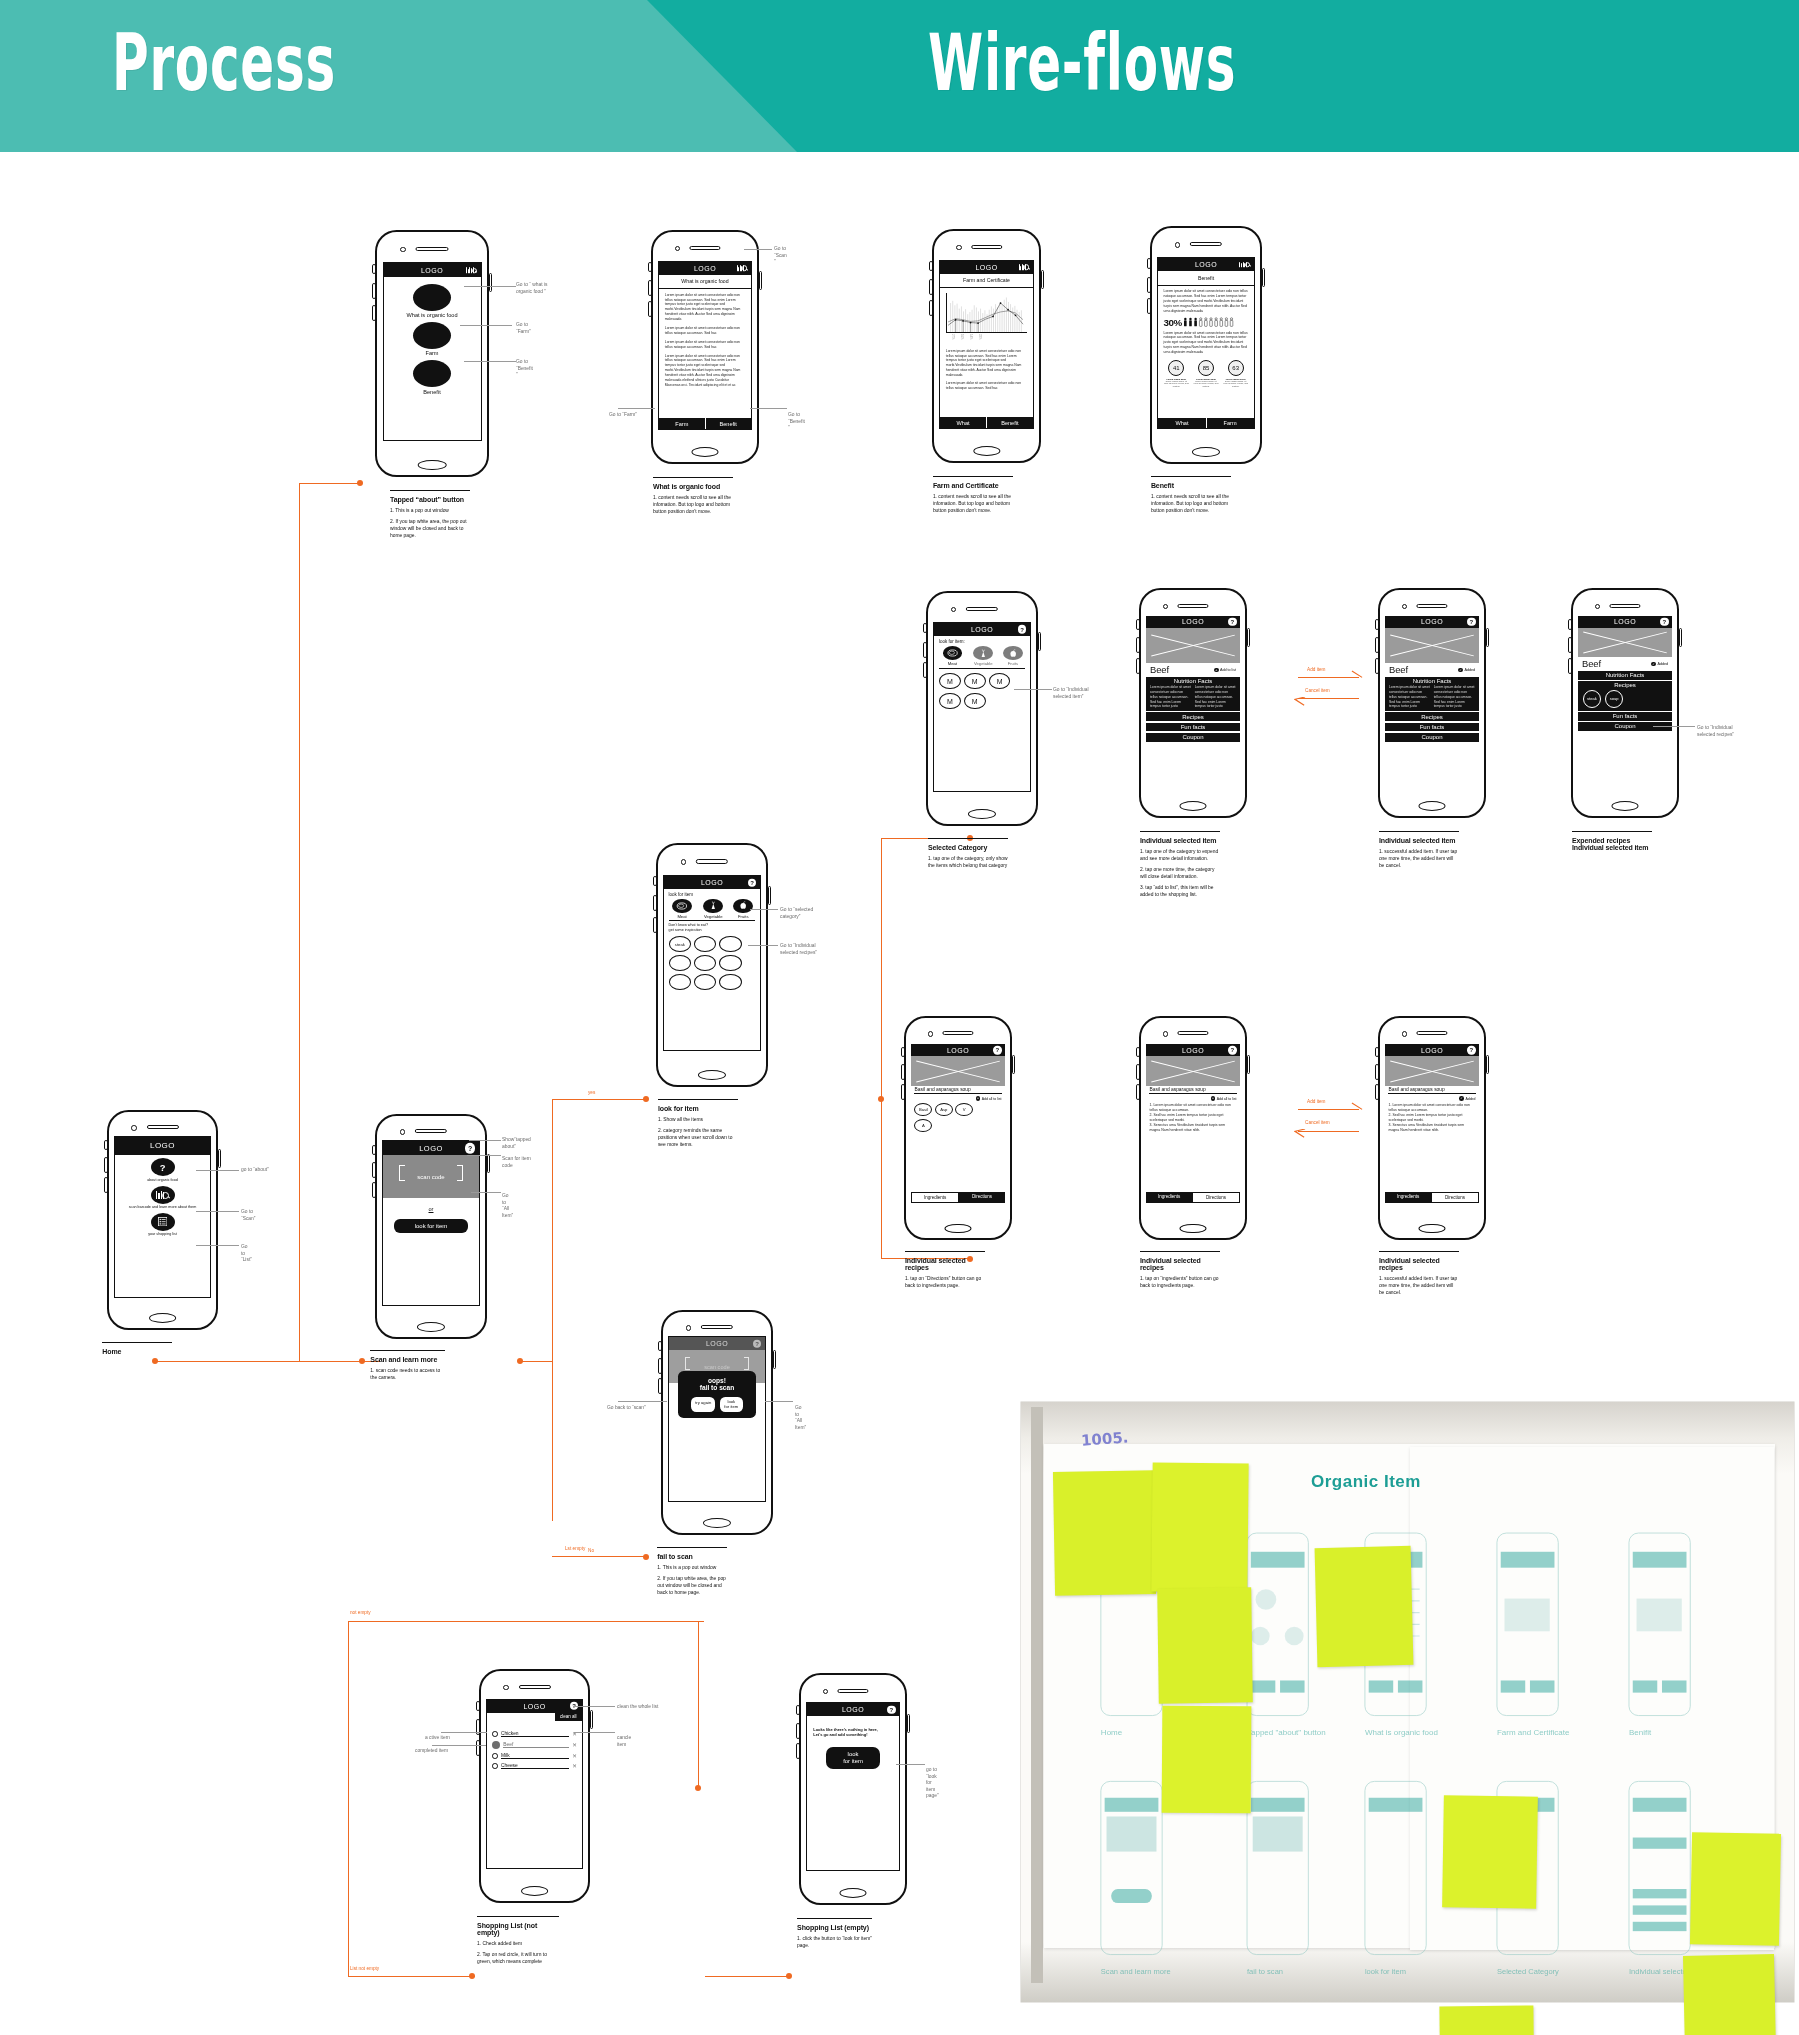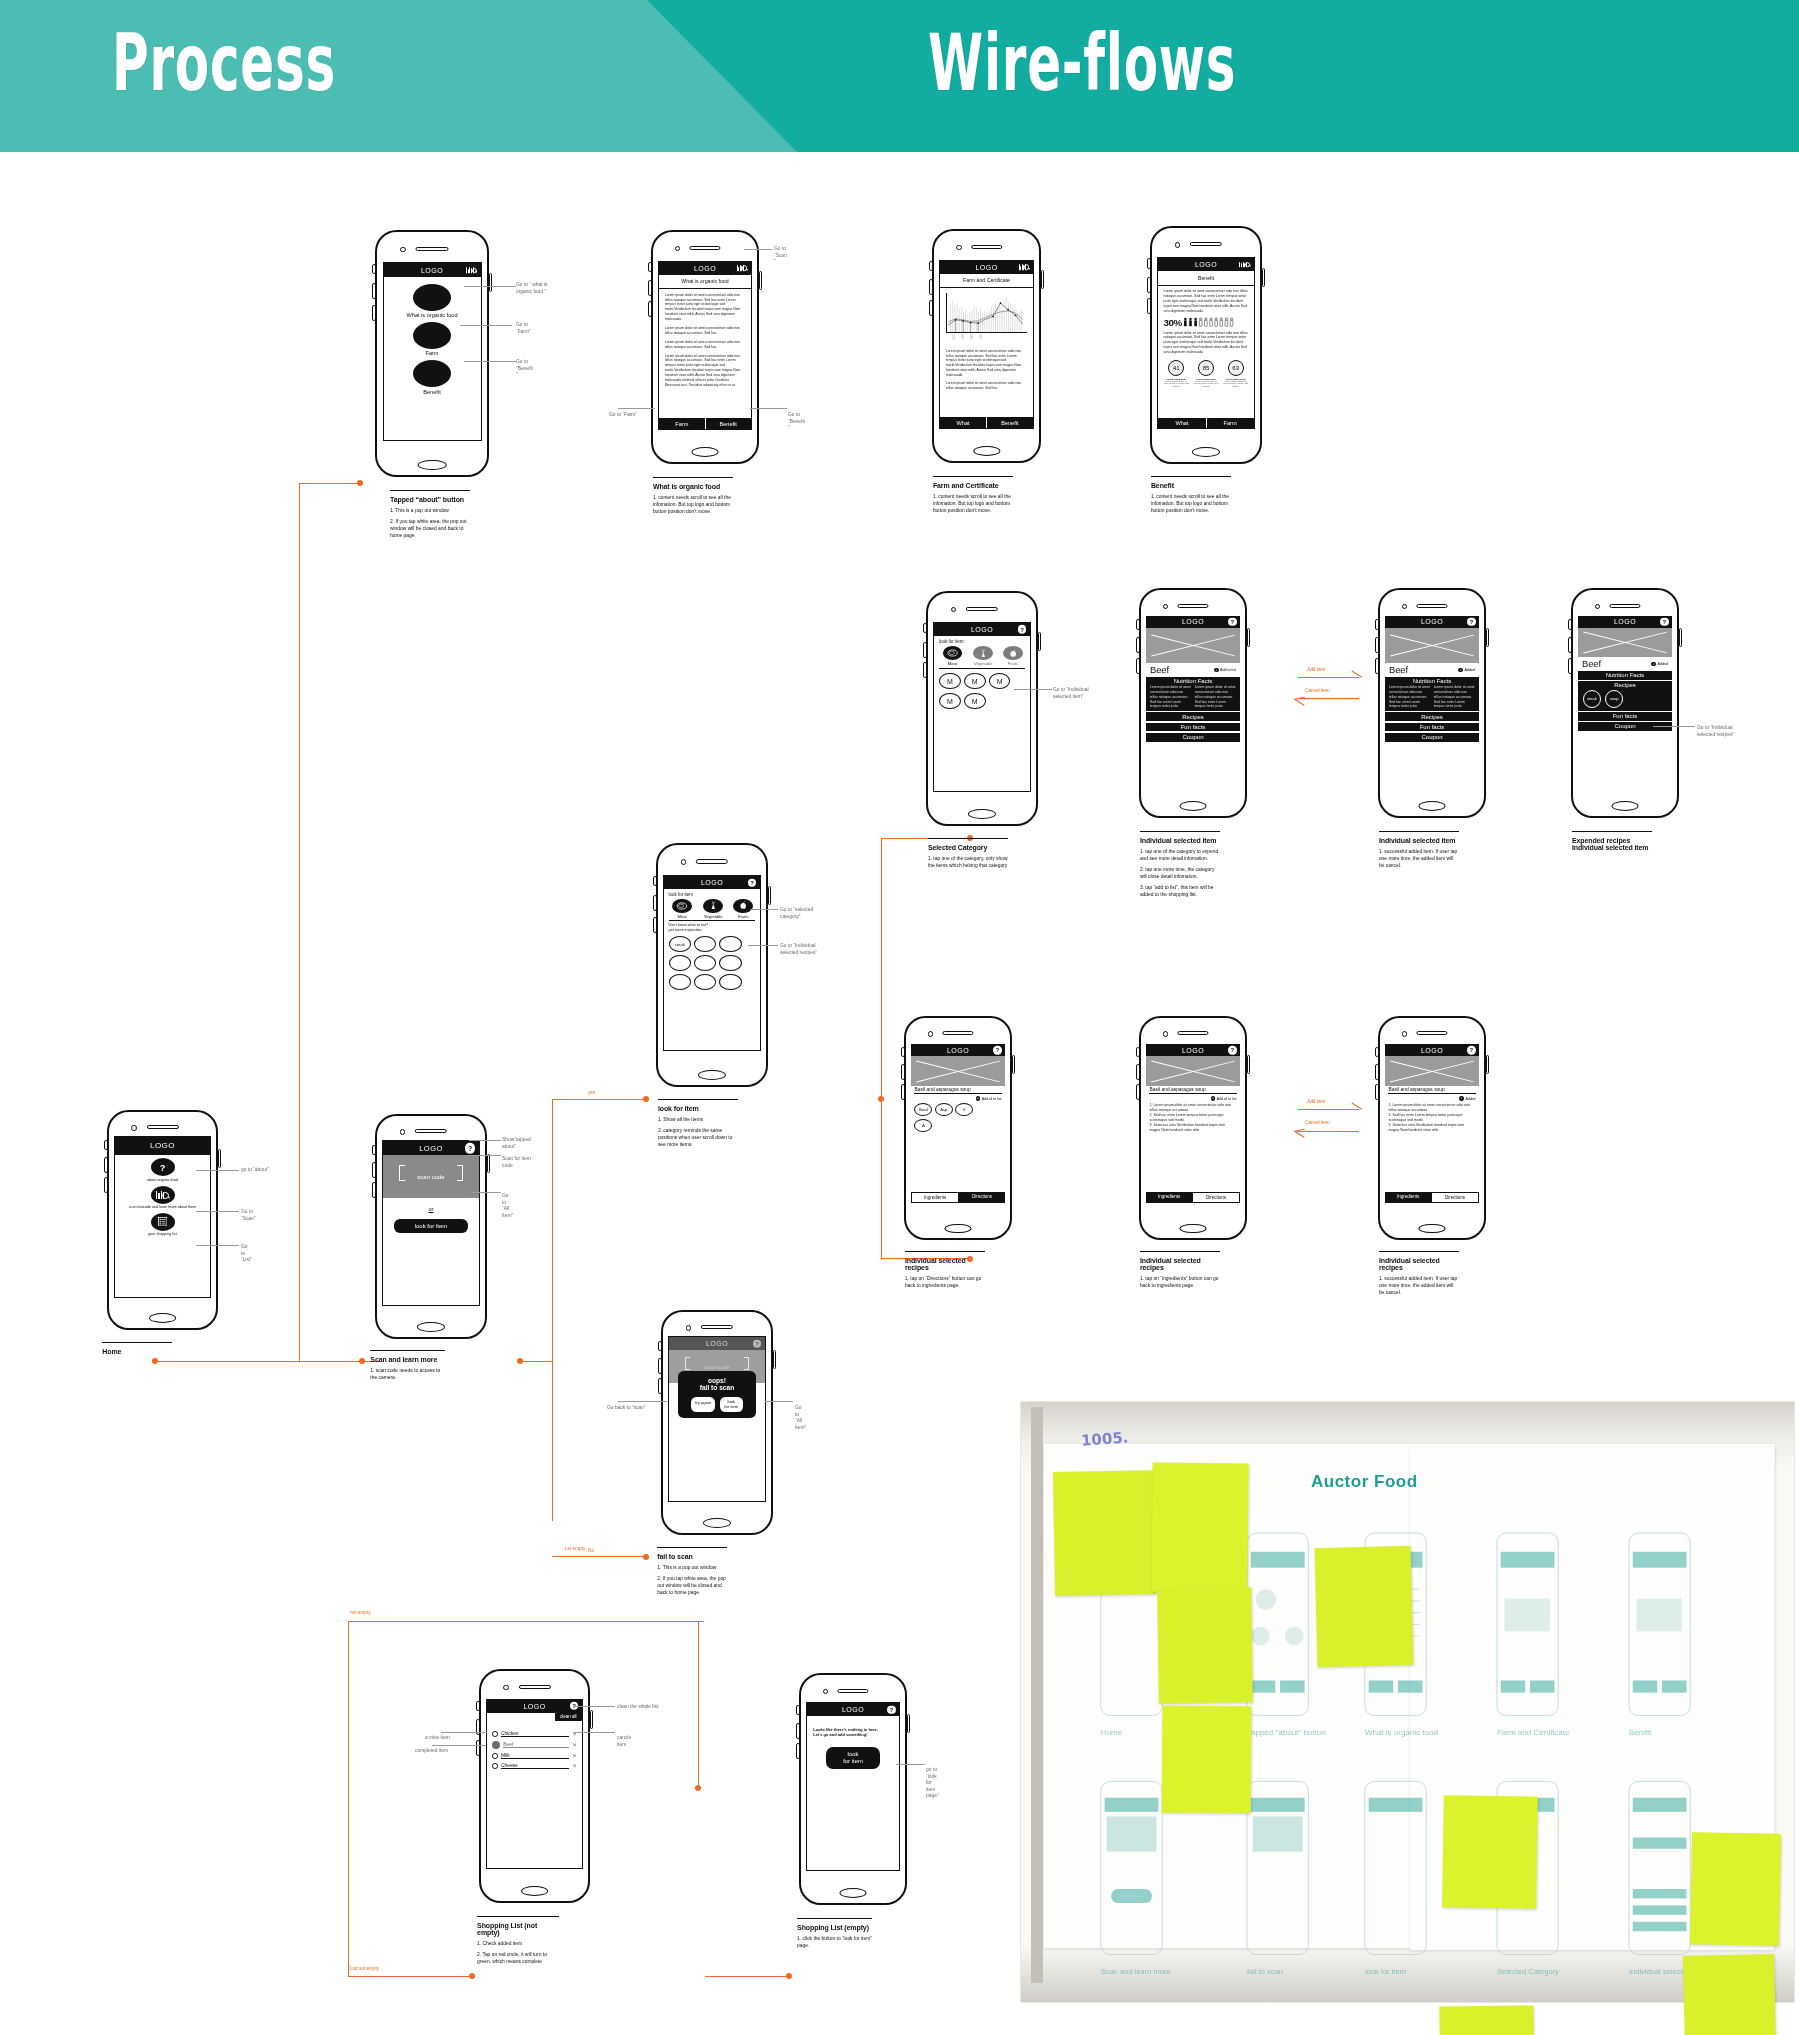--- a/index.html
+++ b/index.html
@@ -1073,21 +1073,21 @@
     <h3>Shopping List (empty)</h3>
     <p>1. click the button to “look for item” page.</p>
   </div>
 </div>
 
 <div class="photo" style="left:1021px;top:1402px;width:773px;height:600px;">
   <div style="position:absolute;inset:0;background:linear-gradient(180deg,#d6d3cd 0%,#efede8 6%,#fbfaf7 12%,#fbfaf7 90%,#cfcdc6 100%);"></div>
   <div style="position:absolute;left:10.3px;top:4.7px;width:12px;bottom:19px;background:#c3c0b8;"></div>
   <div style="position:absolute;left:22.5px;top:42px;right:19px;bottom:54px;background:#fdfdfb;box-shadow:0 0.9px 3.3px rgba(0,0,0,0.13);"></div>
   <div style="position:absolute;left:389px;top:45px;right:19.7px;bottom:52px;background:#fdfdfb;box-shadow:0 0.9px 3.3px rgba(0,0,0,0.10);"></div>
-  <div style="position:absolute;left:290px;top:70px;font-size:17px;font-weight:bold;color:#1d9e95;letter-spacing:0.5px;">Auctor Food</div>
+  <div style="position:absolute;left:290px;top:70px;font-size:17px;font-weight:bold;color:#1d9e95;letter-spacing:0.5px;">Organic Item</div>
 
   <div style="position:absolute;left:61px;top:117px;right:33px;height:234px;opacity:0.5;">
     <svg width="100%" height="100%" viewBox="0 0 1440 500" preserveAspectRatio="none">
       <g fill="none" stroke="#7fbfb9" stroke-width="2">
         <rect x="40" y="30" width="130" height="390" rx="20"></rect>
         <rect x="350" y="30" width="130" height="390" rx="20"></rect>
         <rect x="600" y="30" width="130" height="390" rx="20"></rect>
         <rect x="880" y="30" width="130" height="390" rx="20"></rect>
         <rect x="1160" y="30" width="130" height="390" rx="20"></rect>
       </g>

